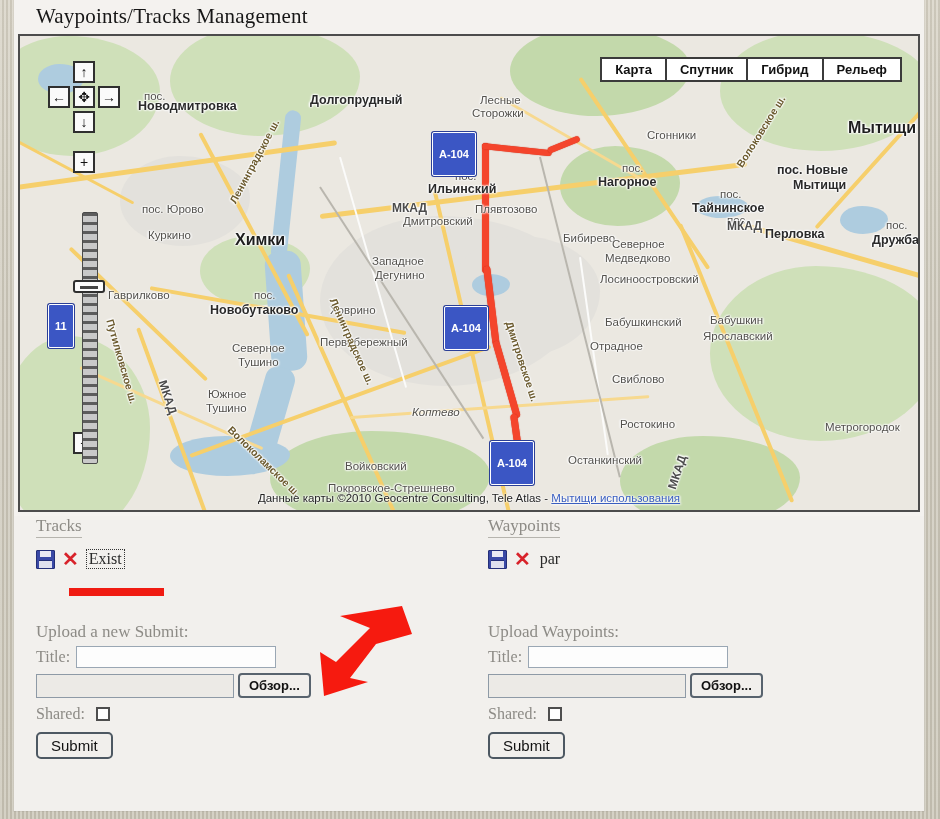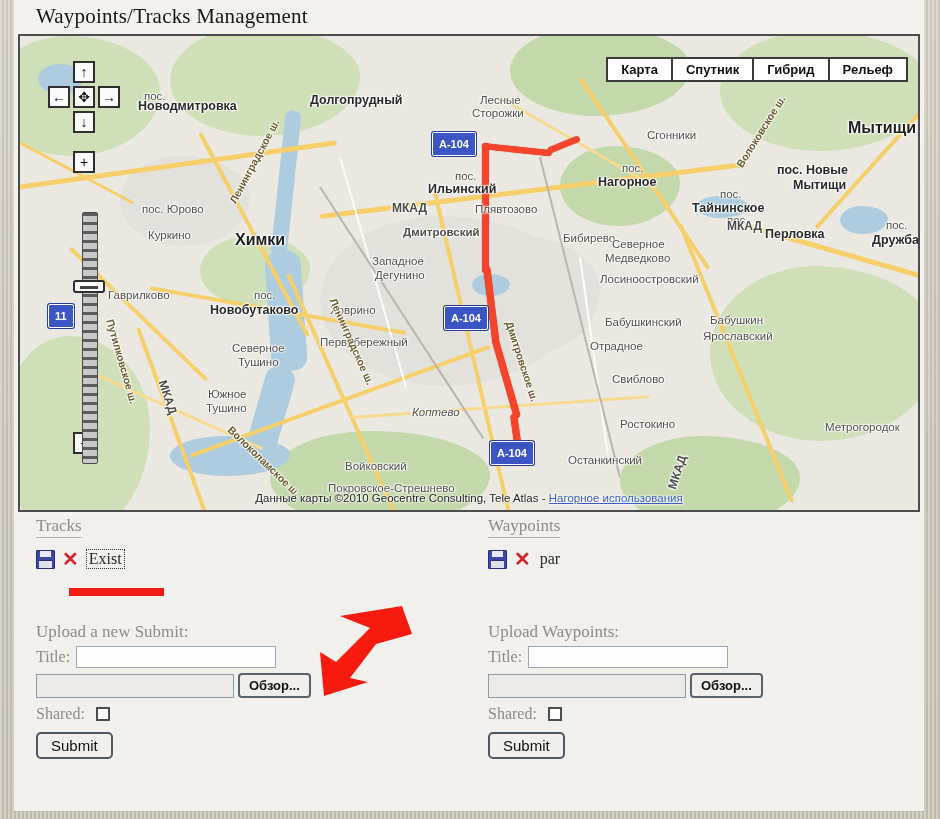--- a/index.html
+++ b/index.html
@@ -54,26 +54,26 @@
   }
   .lbl.city{font-size:16px;font-weight:bold;color:#1e1e1e;}
   .lbl.town{font-size:12.5px;font-weight:bold;color:#2a2a2a;}
   .lbl.dist{font-size:11.5px;color:#52504c;}
   .lbl.rd{font-size:10.5px;font-weight:bold;color:#6b5a2e;}
   .lbl.rd-big{font-size:12px;font-weight:bold;color:#4c4c4c;}
   
   .shield{
     position:absolute;background:#3b56c4;color:#fff;border:1px solid #fff;
     font-family:"Liberation Sans", sans-serif;font-size:11px;font-weight:bold;
-    padding:5px 6px;border-radius:2px;box-shadow:0 0 0 1px #2b3f96;
+    padding:15px 6px;border-radius:2px;box-shadow:0 0 0 1px #2b3f96;
   }
   
   .track{position:absolute;background:#f4452c;border-radius:4px;box-shadow:0 0 1px #c92a14;}
   
-  #maptypes{position:absolute;right:10px;top:21px;display:flex;}
+  #maptypes{position:absolute;right:16px;top:21px;display:flex;}
   .mtbtn{
     font-family:"Liberation Sans", sans-serif;font-size:13px;font-weight:bold;
     color:#111;background:#fff;border:2px solid #3b3b3b;
     padding:3px 13px;margin-left:-2px;white-space:nowrap;
   }
   
   .ctl{
     position:absolute;width:22px;height:22px;background:#fafafa;
     border:2px solid #2f2f2f;box-sizing:border-box;
     display:flex;align-items:center;justify-content:center;
@@ -230,21 +230,21 @@
             <div class="lbl town" style="left: 672px; top: 166px;">Тайнинское</div>
             <div class="lbl dist" style="left: 707px; top: 178px;">пос.</div>
             <div class="lbl town" style="left: 745px; top: 192px;">Перловка</div>
             <div class="lbl dist" style="left: 866px; top: 183px;">пос.</div>
             <div class="lbl town" style="left: 852px; top: 198px;">Дружба</div>
             <div class="lbl rd-big" style="left: 707px; top: 184px;">МКАД</div>
             <div class="lbl rd-big" style="left: 372px; top: 166px;">МКАД</div>
             <div class="lbl dist" style="left: 435px; top: 134px;">пос.</div>
             <div class="lbl town" style="left: 408px; top: 147px;">Ильинский</div>
             <div class="lbl dist" style="left: 455px; top: 167px;">Плявтозово</div>
-            <div class="lbl dist" style="left: 383px; top: 190px; font-weight: bold;">Дмитровский</div>
+            <div class="lbl dist" style="left: 383px; top: 179px;">Дмитровский</div>
             <div class="lbl city" style="left: 215px; top: 196px;">Химки</div>
             <div class="lbl dist" style="left: 122px; top: 167px;">пос. Юрово</div>
             <div class="lbl dist" style="left: 128px; top: 193px;">Куркино</div>
             <div class="lbl dist" style="left: 352px; top: 219px;">Западное</div>
             <div class="lbl dist" style="left: 355px; top: 233px;">Дегунино</div>
             <div class="lbl dist" style="left: 543px; top: 196px;">Бибирево</div>
             <div class="lbl dist" style="left: 592px; top: 202px;">Северное</div>
             <div class="lbl dist" style="left: 585px; top: 216px;">Медведково</div>
             <div class="lbl dist" style="left: 580px; top: 237px;">Лосиноостровский</div>
             <div class="lbl dist" style="left: 88px; top: 253px;">Гаврилково</div>
@@ -309,21 +309,21 @@
             <span>+</span>
           </div>
       <div class="ctl" style="left:53px;top:396px;">
             <span>−</span>
           </div>
       <div id="slider-track"></div>
       <div id="slider-handle"></div>
 
 
       <div id="attrib">
-        <span>Данные карты ©2010 Geocentre Consulting, Tele Atlas - </span><a href="#">Нагорное использования</a>
+        <span>Данные карты ©2010 Geocentre Consulting, Tele Atlas - </span><a href="#">Мытищи использования</a>
       </div>
     </div>
   </div>
 
   <div id="forms">
 
     <div class="col" id="col-left">
       <div class="sec-head">Tracks</div>
 
       <div class="item-row">

